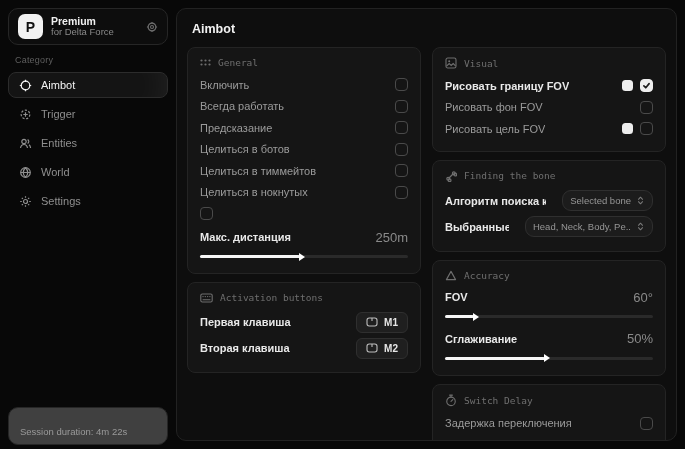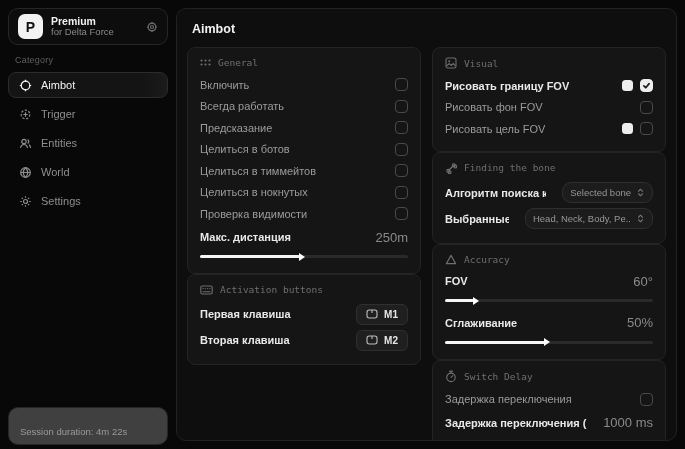--- a/index.html
+++ b/index.html
@@ -29,21 +29,21 @@
   .session-text { position:absolute; left:11px; bottom:7px; font-size:9.5px; color:#9a9a9a; }
 
   
   .panel { position:absolute; left:176px; top:8px; width:501px; height:433px;
     background:#0e0e0e; border:1px solid #222; border-radius:10px; overflow:hidden; }
   .panel-title { font-size:12.5px; font-weight:bold; color:#f2f2f2; padding:13px 15px 11px; }
   .cols { display:flex; gap:11px; padding:0 10px; }
   .col { flex:1; min-width:0; }
 
   .card { background:#151515; border:1px solid #242424; border-radius:8px;
-    padding:9px 12px 11px; }
+    padding:9px 12px 11px; margin-bottom:8px; }
   .sec-head { display:flex; align-items:center; gap:7px; color:#6f6f6f;
     font-family:"DejaVu Sans Mono", monospace; font-size:9.5px; margin-bottom:6px; }
   .sec-head svg { flex:0 0 auto; }
 
   .row { display:flex; align-items:center; justify-content:space-between; min-height:21.5px; gap:16px; }
   .row.tall { min-height:26px; }
   .lbl { font-size:11px; color:#9b9b9b; white-space:nowrap; overflow:hidden; }
   .lbl.strong { color:#e9e9e9; font-weight:bold; }
   .val { font-size:13px; color:#8a8a8a; white-space:nowrap; }
 
@@ -187,21 +187,20 @@
             </div>
           <div class="row">
               <span class="lbl">Целиться в тиммейтов</span>
               <span class="checkbox"></span>
             </div>
           <div class="row">
               <span class="lbl">Целиться в нокнутых</span>
               <span class="checkbox"></span>
             </div>
           <div class="row">
-              <span class="lbl">Проверка видимости</span>
               <span class="checkbox"></span>
             </div>
 
           <div class="row mt2">
             <span class="lbl strong">Макс. дистанция</span>
             <span class="val">250m</span>
           </div>
           <div class="slider">
             <div class="fill" style="width: 48%;"></div>
           </div>

